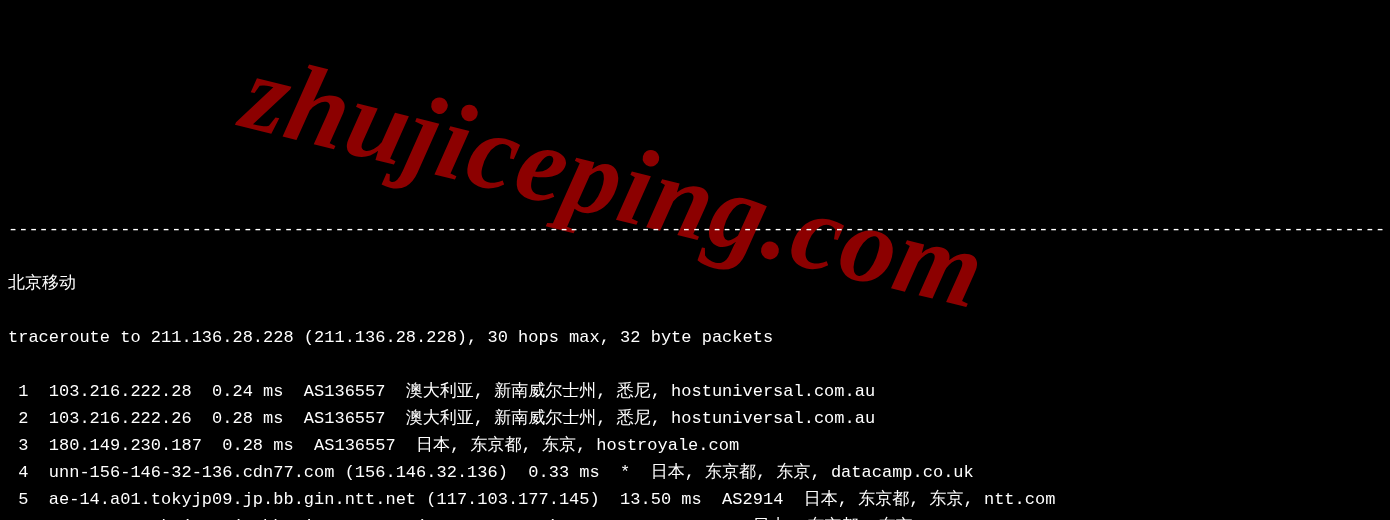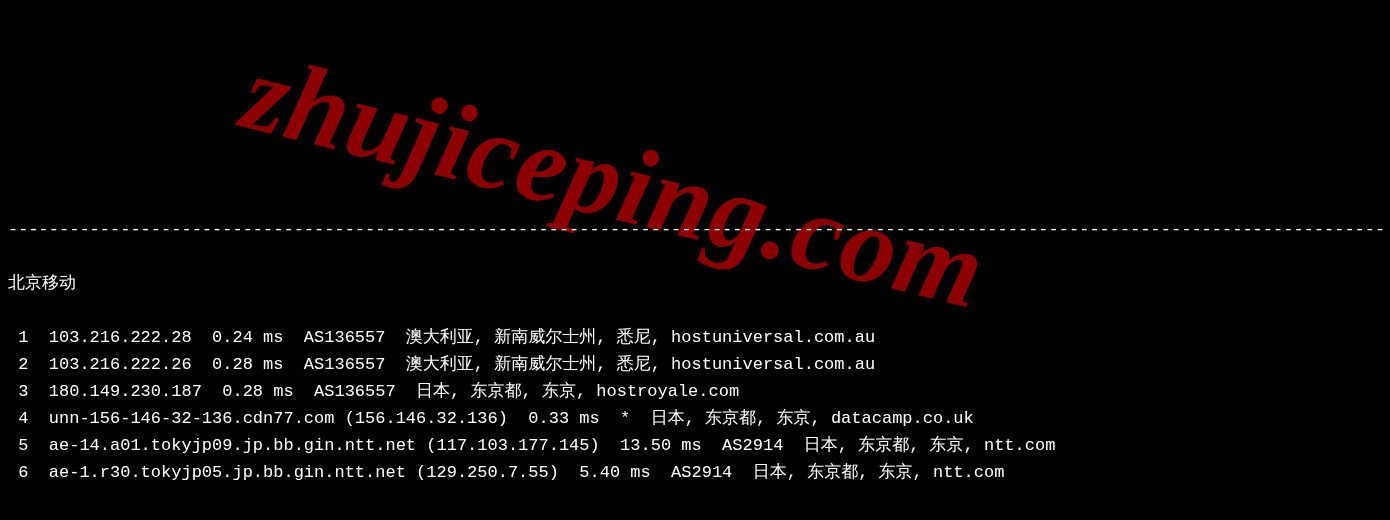--- a/index.html
+++ b/index.html
@@ -43,17 +43,18 @@
 </head>
 <body>
 
 
 
 <div class="watermark">zhujiceping.com</div>
 
 <div class="term">
 <span class="line">---------------------------------------------------------------------------------------------------------------------------------------</span>
 <span class="line">北京移动</span>
+<span class="line">traceroute to 211.136.28.228 (211.136.28.228), 30 hops max, 32 byte packets</span>
 <div id="hops"><span class="line"><span> 1</span><span>  103.216.222.28  0.24 ms  AS136557  澳大利亚, 新南威尔士州, 悉尼, hostuniversal.com.au</span></span><span class="line"><span> 2</span><span>  103.216.222.26  0.28 ms  AS136557  澳大利亚, 新南威尔士州, 悉尼, hostuniversal.com.au</span></span><span class="line"><span> 3</span><span>  180.149.230.187  0.28 ms  AS136557  日本, 东京都, 东京, hostroyale.com</span></span><span class="line"><span> 4</span><span>  unn-156-146-32-136.cdn77.com (156.146.32.136)  0.33 ms  *  日本, 东京都, 东京, datacamp.co.uk</span></span><span class="line"><span> 5</span><span>  ae-14.a01.tokyjp09.jp.bb.gin.ntt.net (117.103.177.145)  13.50 ms  AS2914  日本, 东京都, 东京, ntt.com</span></span><span class="line"><span> 6</span><span>  ae-1.r30.tokyjp05.jp.bb.gin.ntt.net (129.250.7.55)  5.40 ms  AS2914  日本, 东京都, 东京, ntt.com</span></span></div>
 </div>
 
 
 
 
 </body></html>

